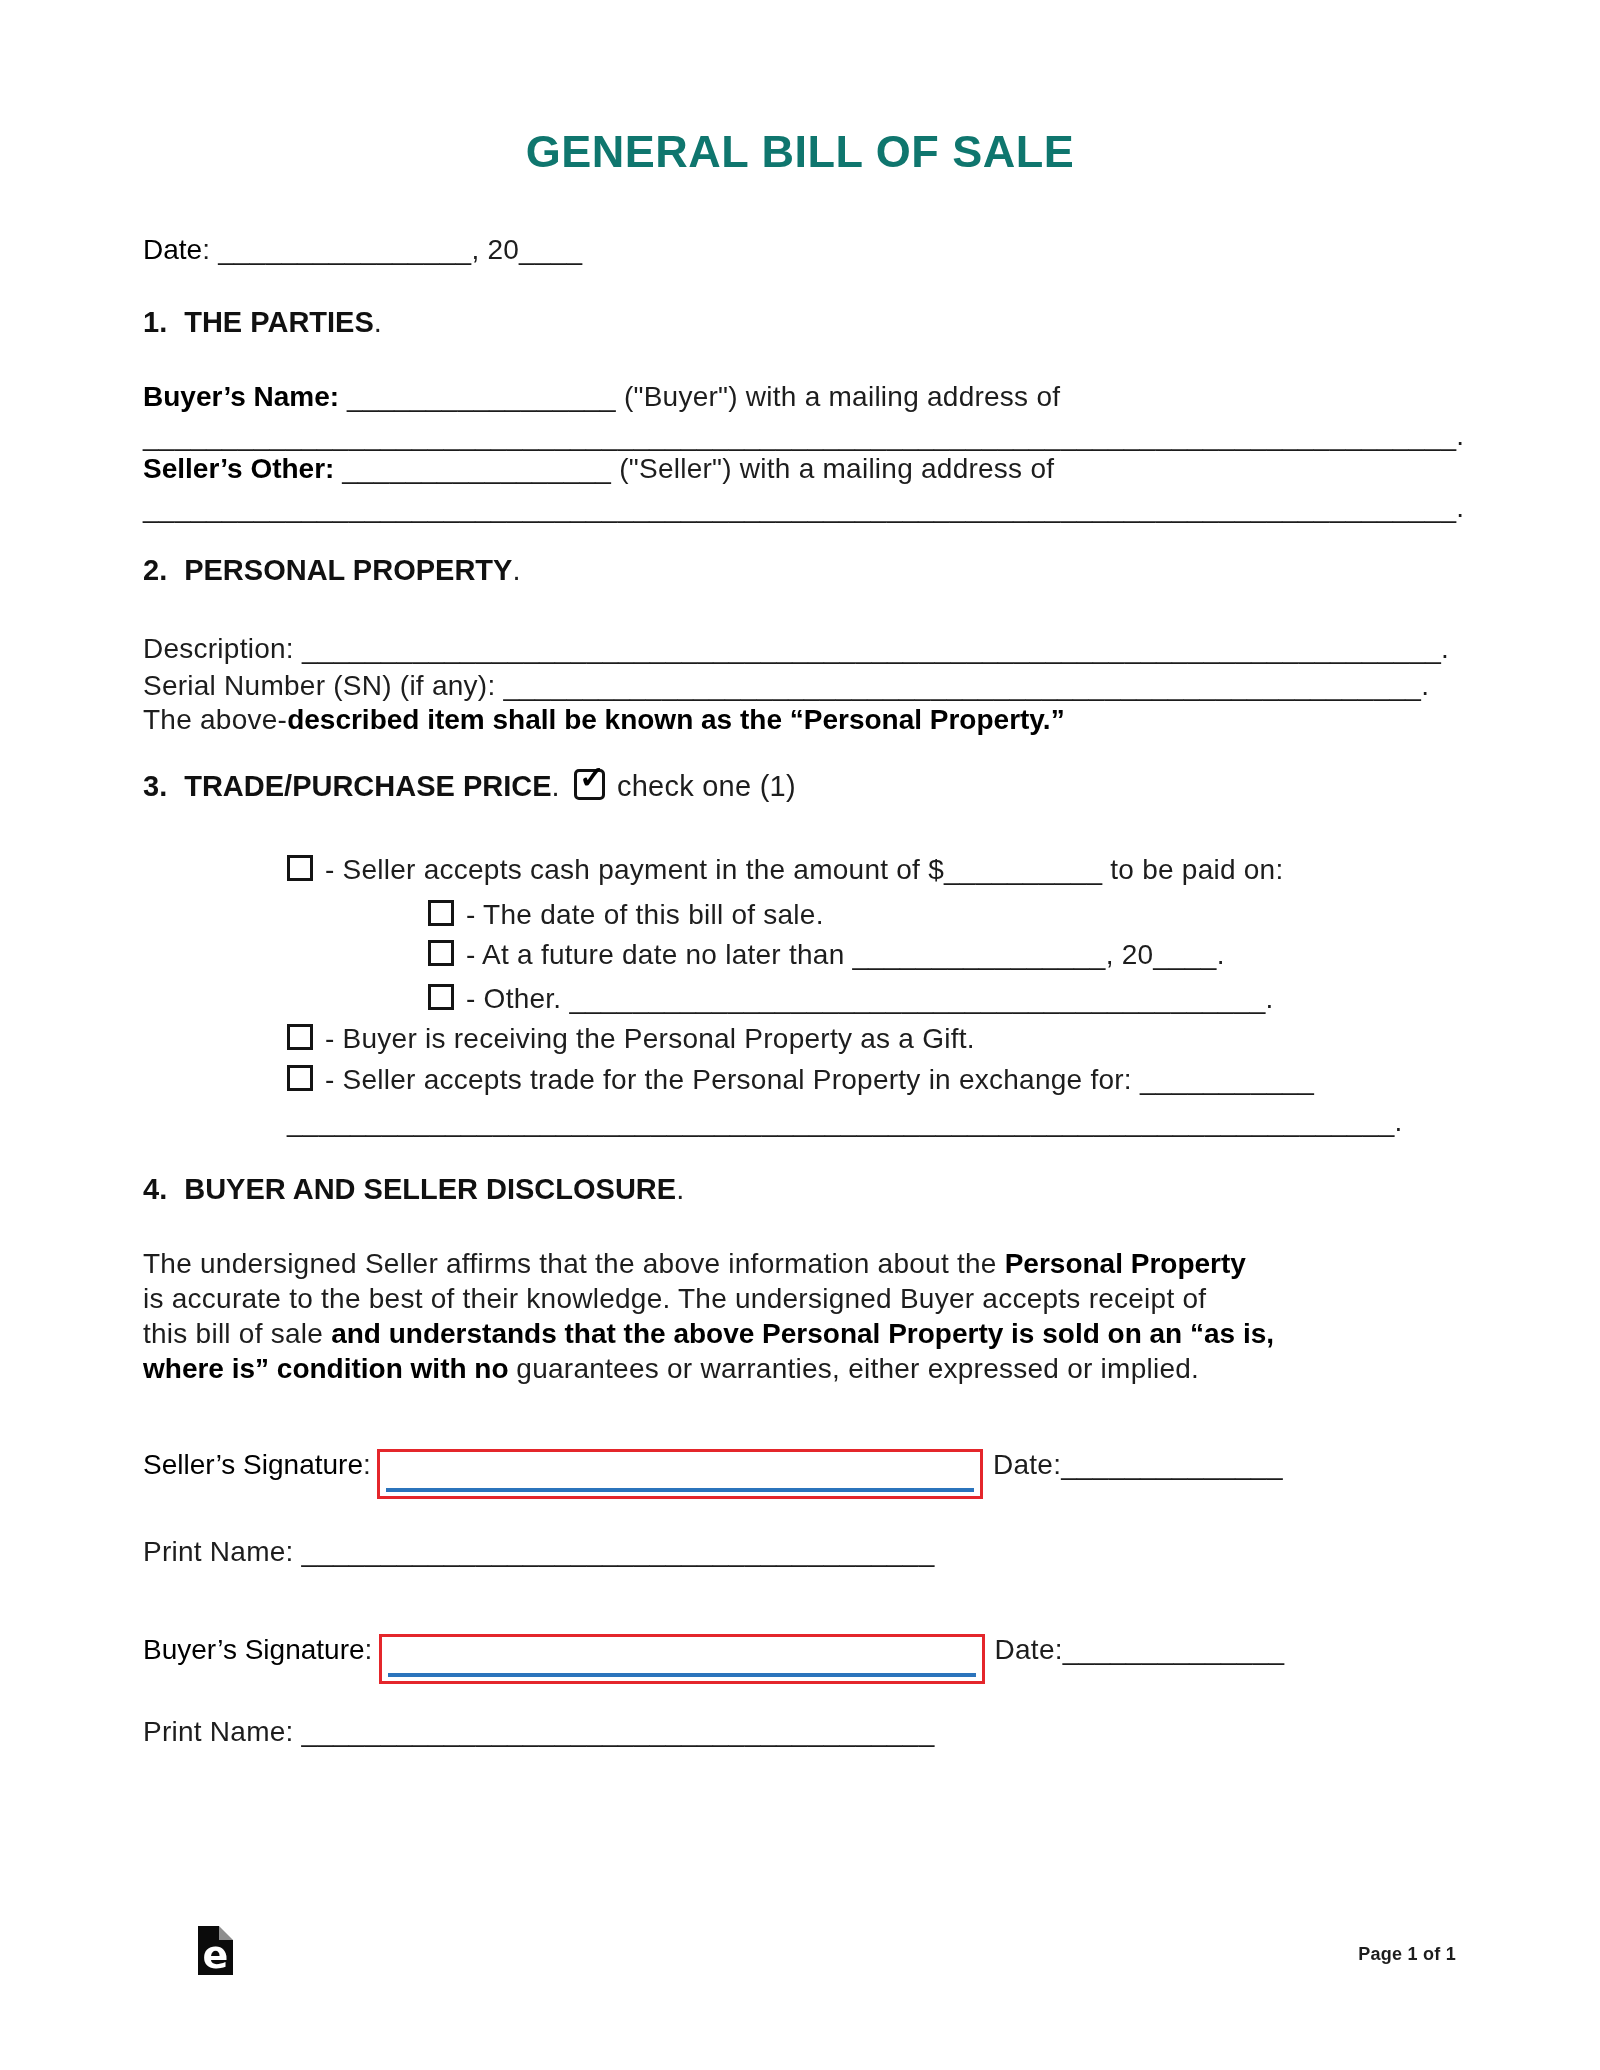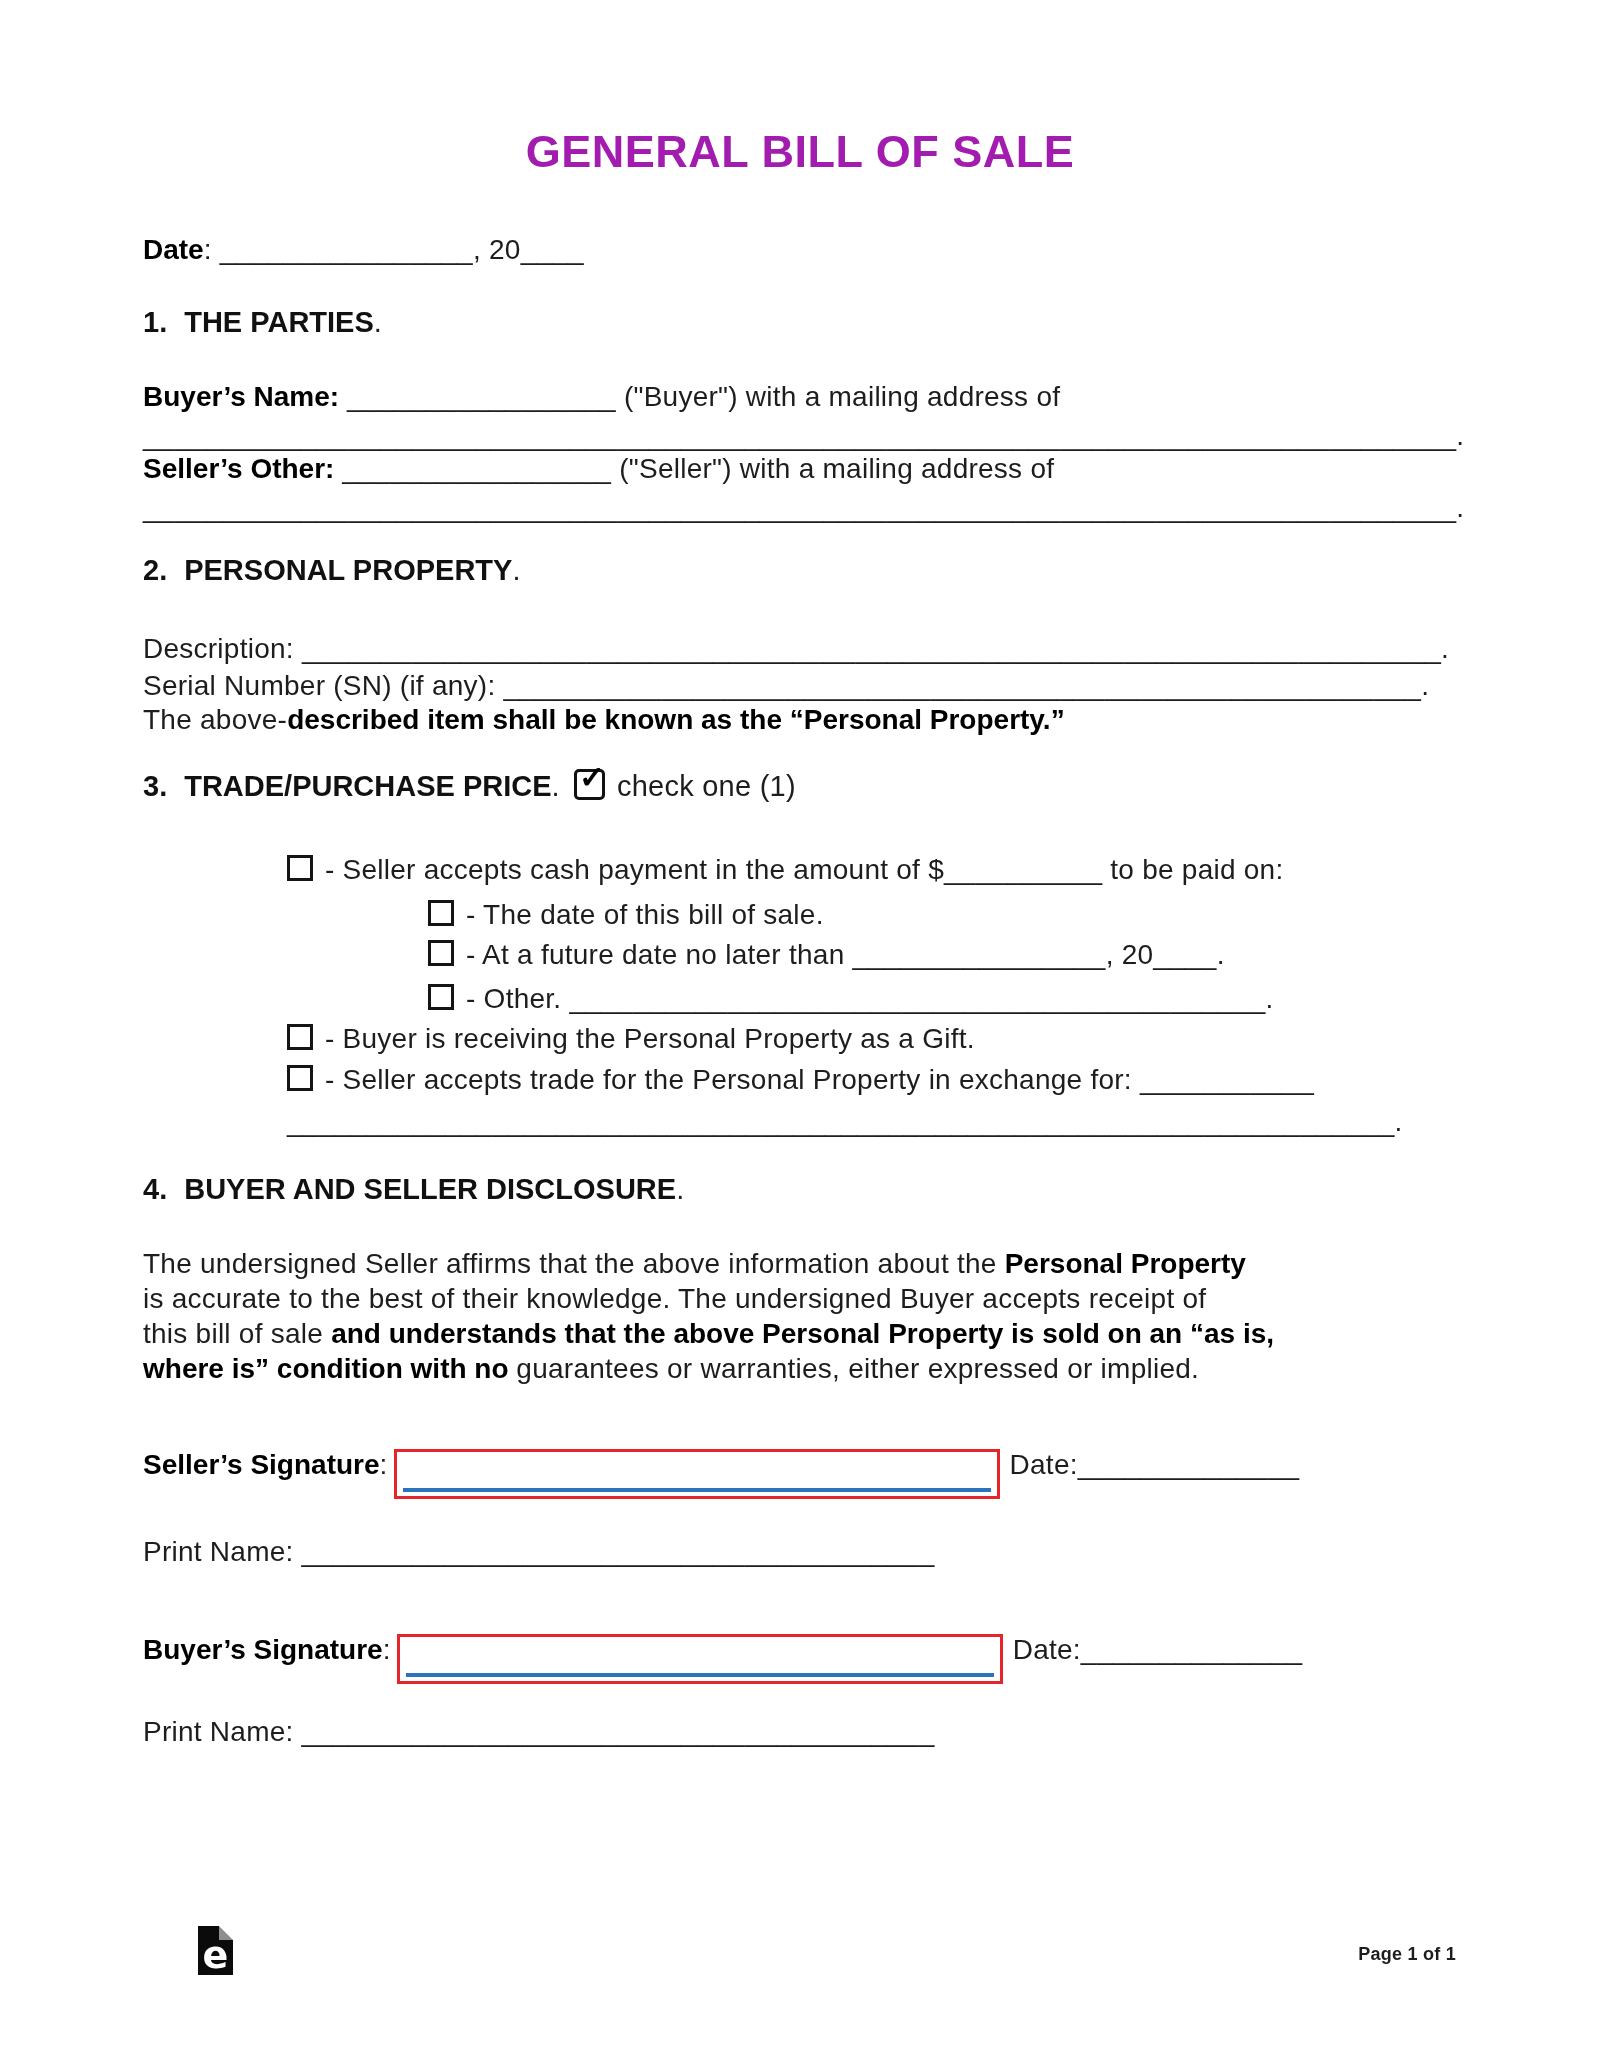--- a/index.html
+++ b/index.html
@@ -2,26 +2,26 @@
 <html style="--field-border: #e4262b; --field-line: #2b74bc;"><head>
 <meta charset="utf-8">
 <style>
   html,body{margin:0;padding:0;background:#ffffff;}
   .page{
     position:relative;width:1600px;height:2070px;background:#fff;overflow:hidden;
     font-family:"Liberation Sans",sans-serif;color:#111;
   }
   .title{
     position:absolute;top:126px;left:0;width:100%;text-align:center;margin:0;
-    font-size:45px;font-weight:700;color:#a21caf;letter-spacing:0.5px;
+    font-size:45px;font-weight:700;color:#0f766e;letter-spacing:0.5px;
   }
   .line{position:absolute;left:143px;white-space:nowrap;font-size:28px;line-height:32px;}
   .lt{font-weight:400;color:#1d1d1d;letter-spacing:0.25px;}        
   .ar{font-weight:700;color:#000;letter-spacing:0px;}              
-  .b{font-weight:700;color:#000;}
+  .b{font-weight:400;color:#000;}
   .h{font-size:29px;}
   .h .num{font-weight:700;margin-right:17px;}
   .h .ht{font-weight:700;text-align:center;}
   .cb{
     display:inline-block;width:20px;height:20px;border:3px solid #141414;
     margin-right:12px;vertical-align:-2px;background:#fff;
   }
   .checkedbox{
     display:inline-block;position:relative;width:25px;height:25px;border:3px solid #111;
     border-radius:5px;margin:0 12px 0 14px;vertical-align:-4px;background:#fff;

